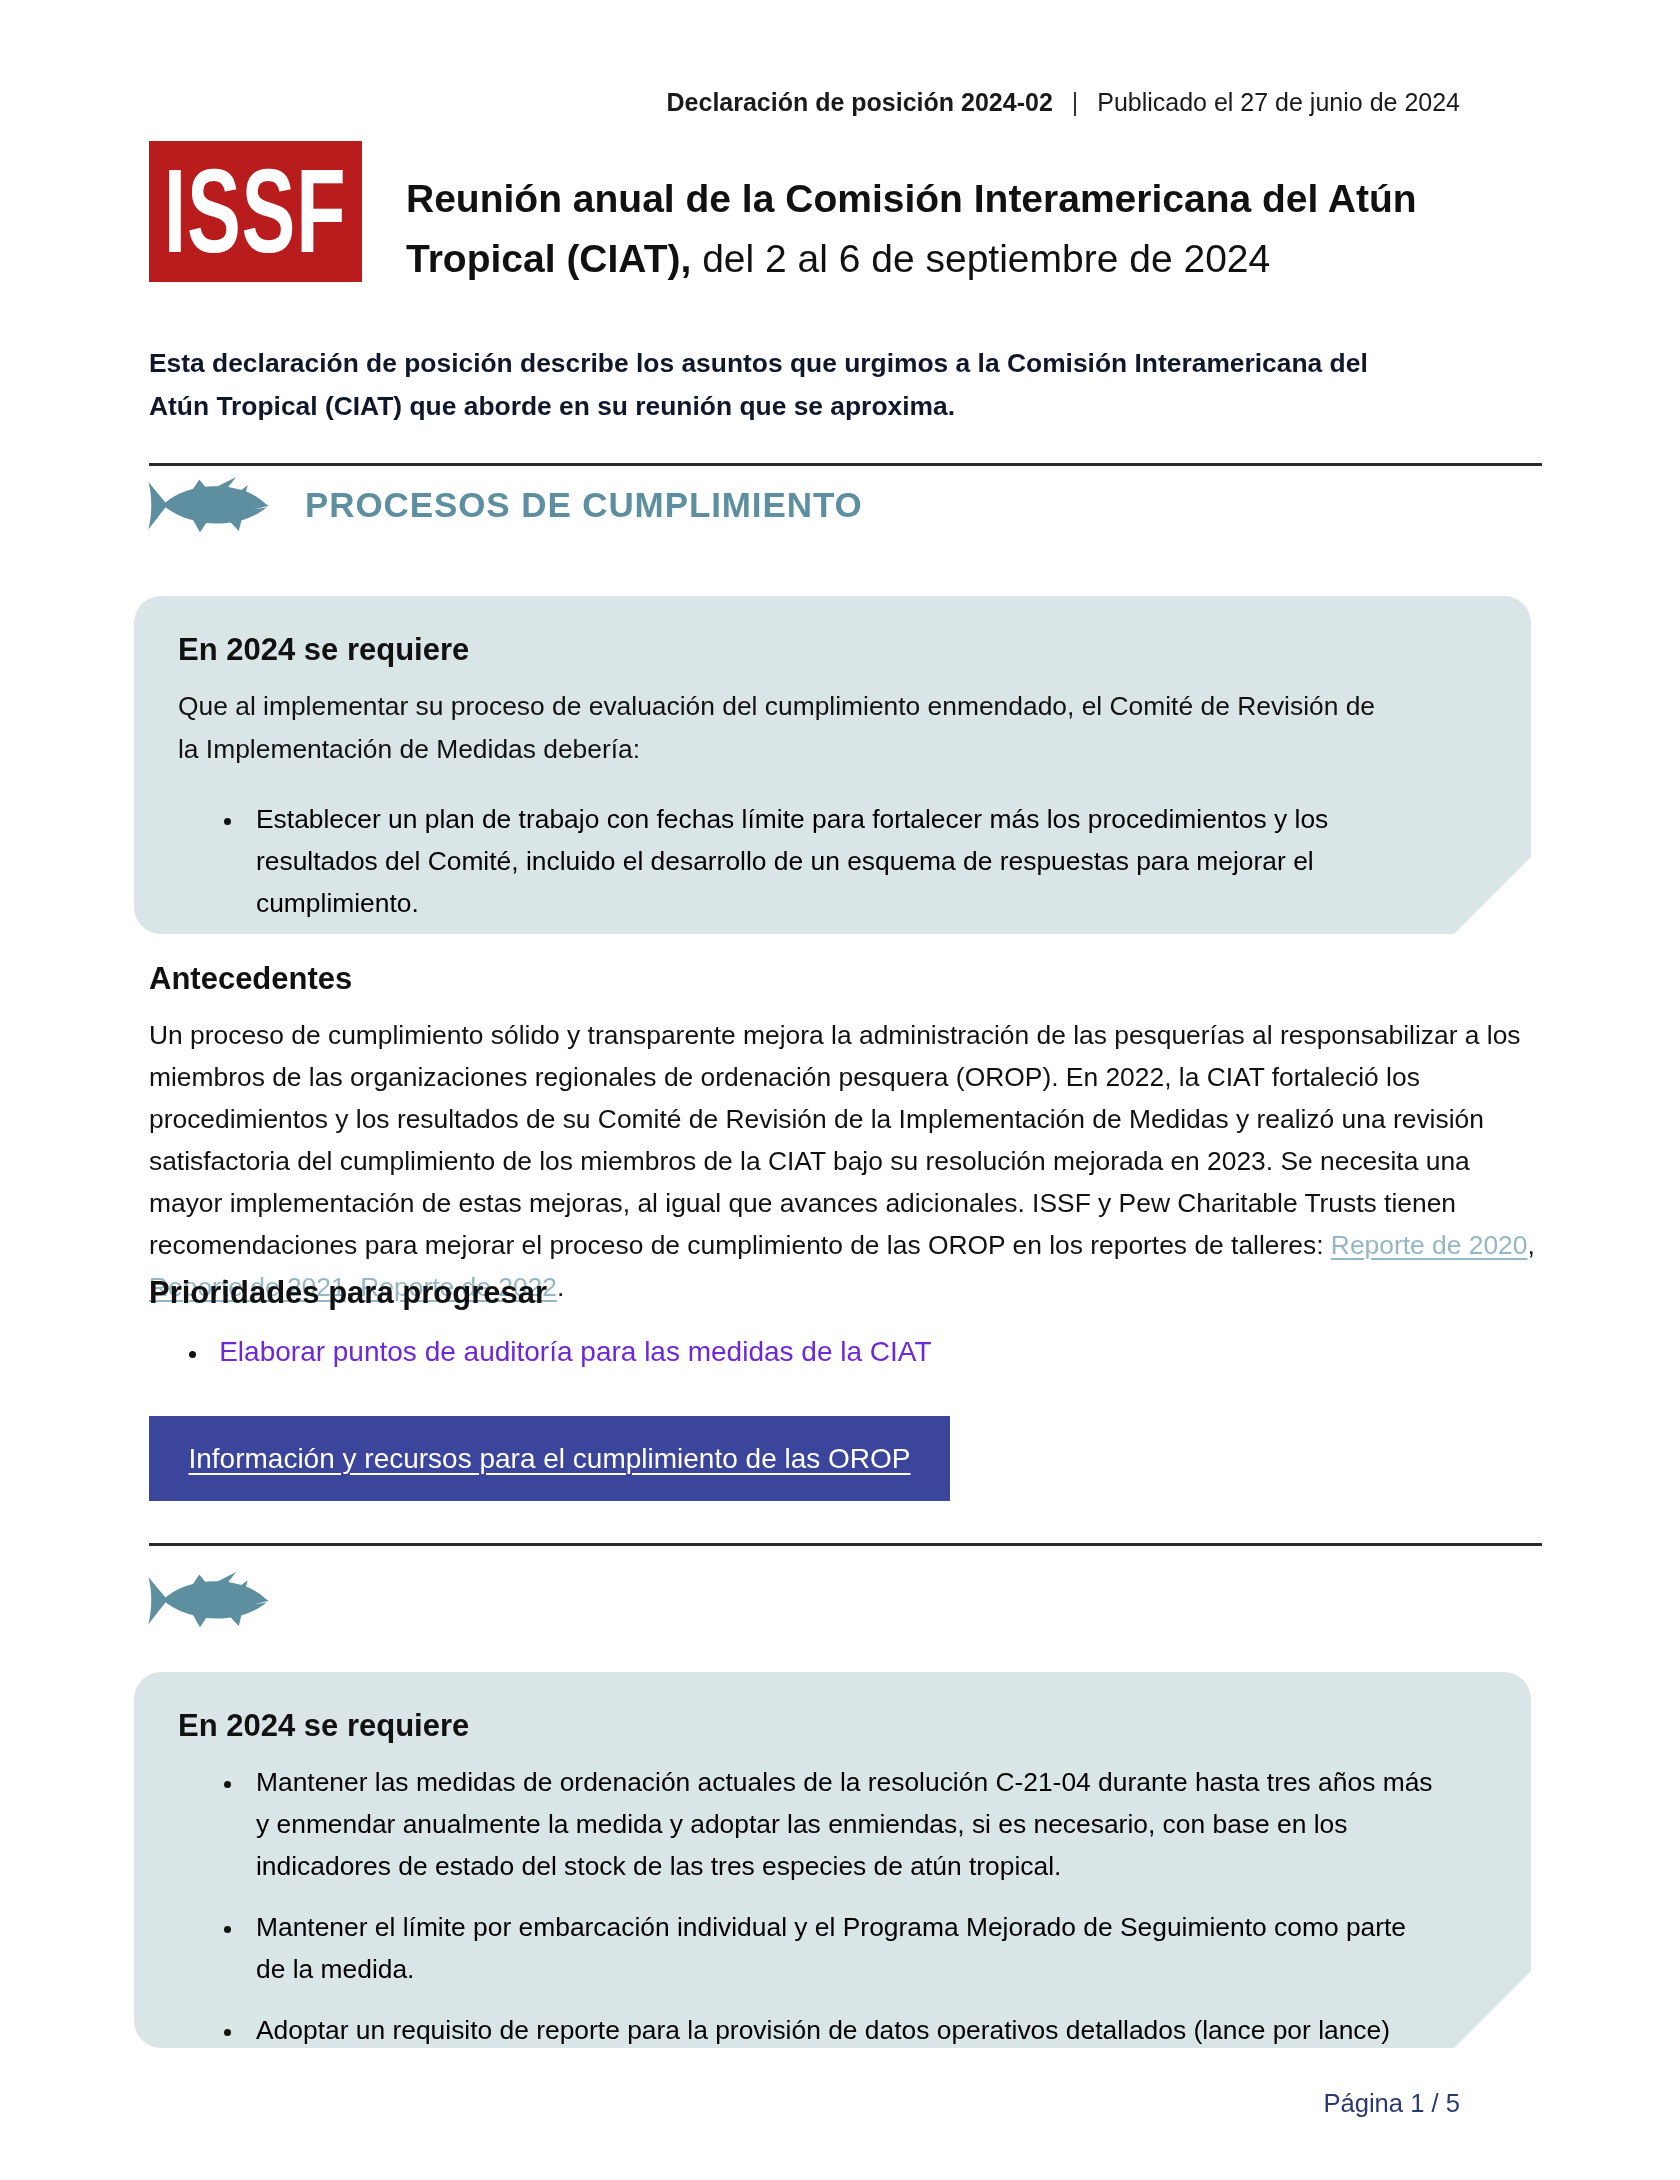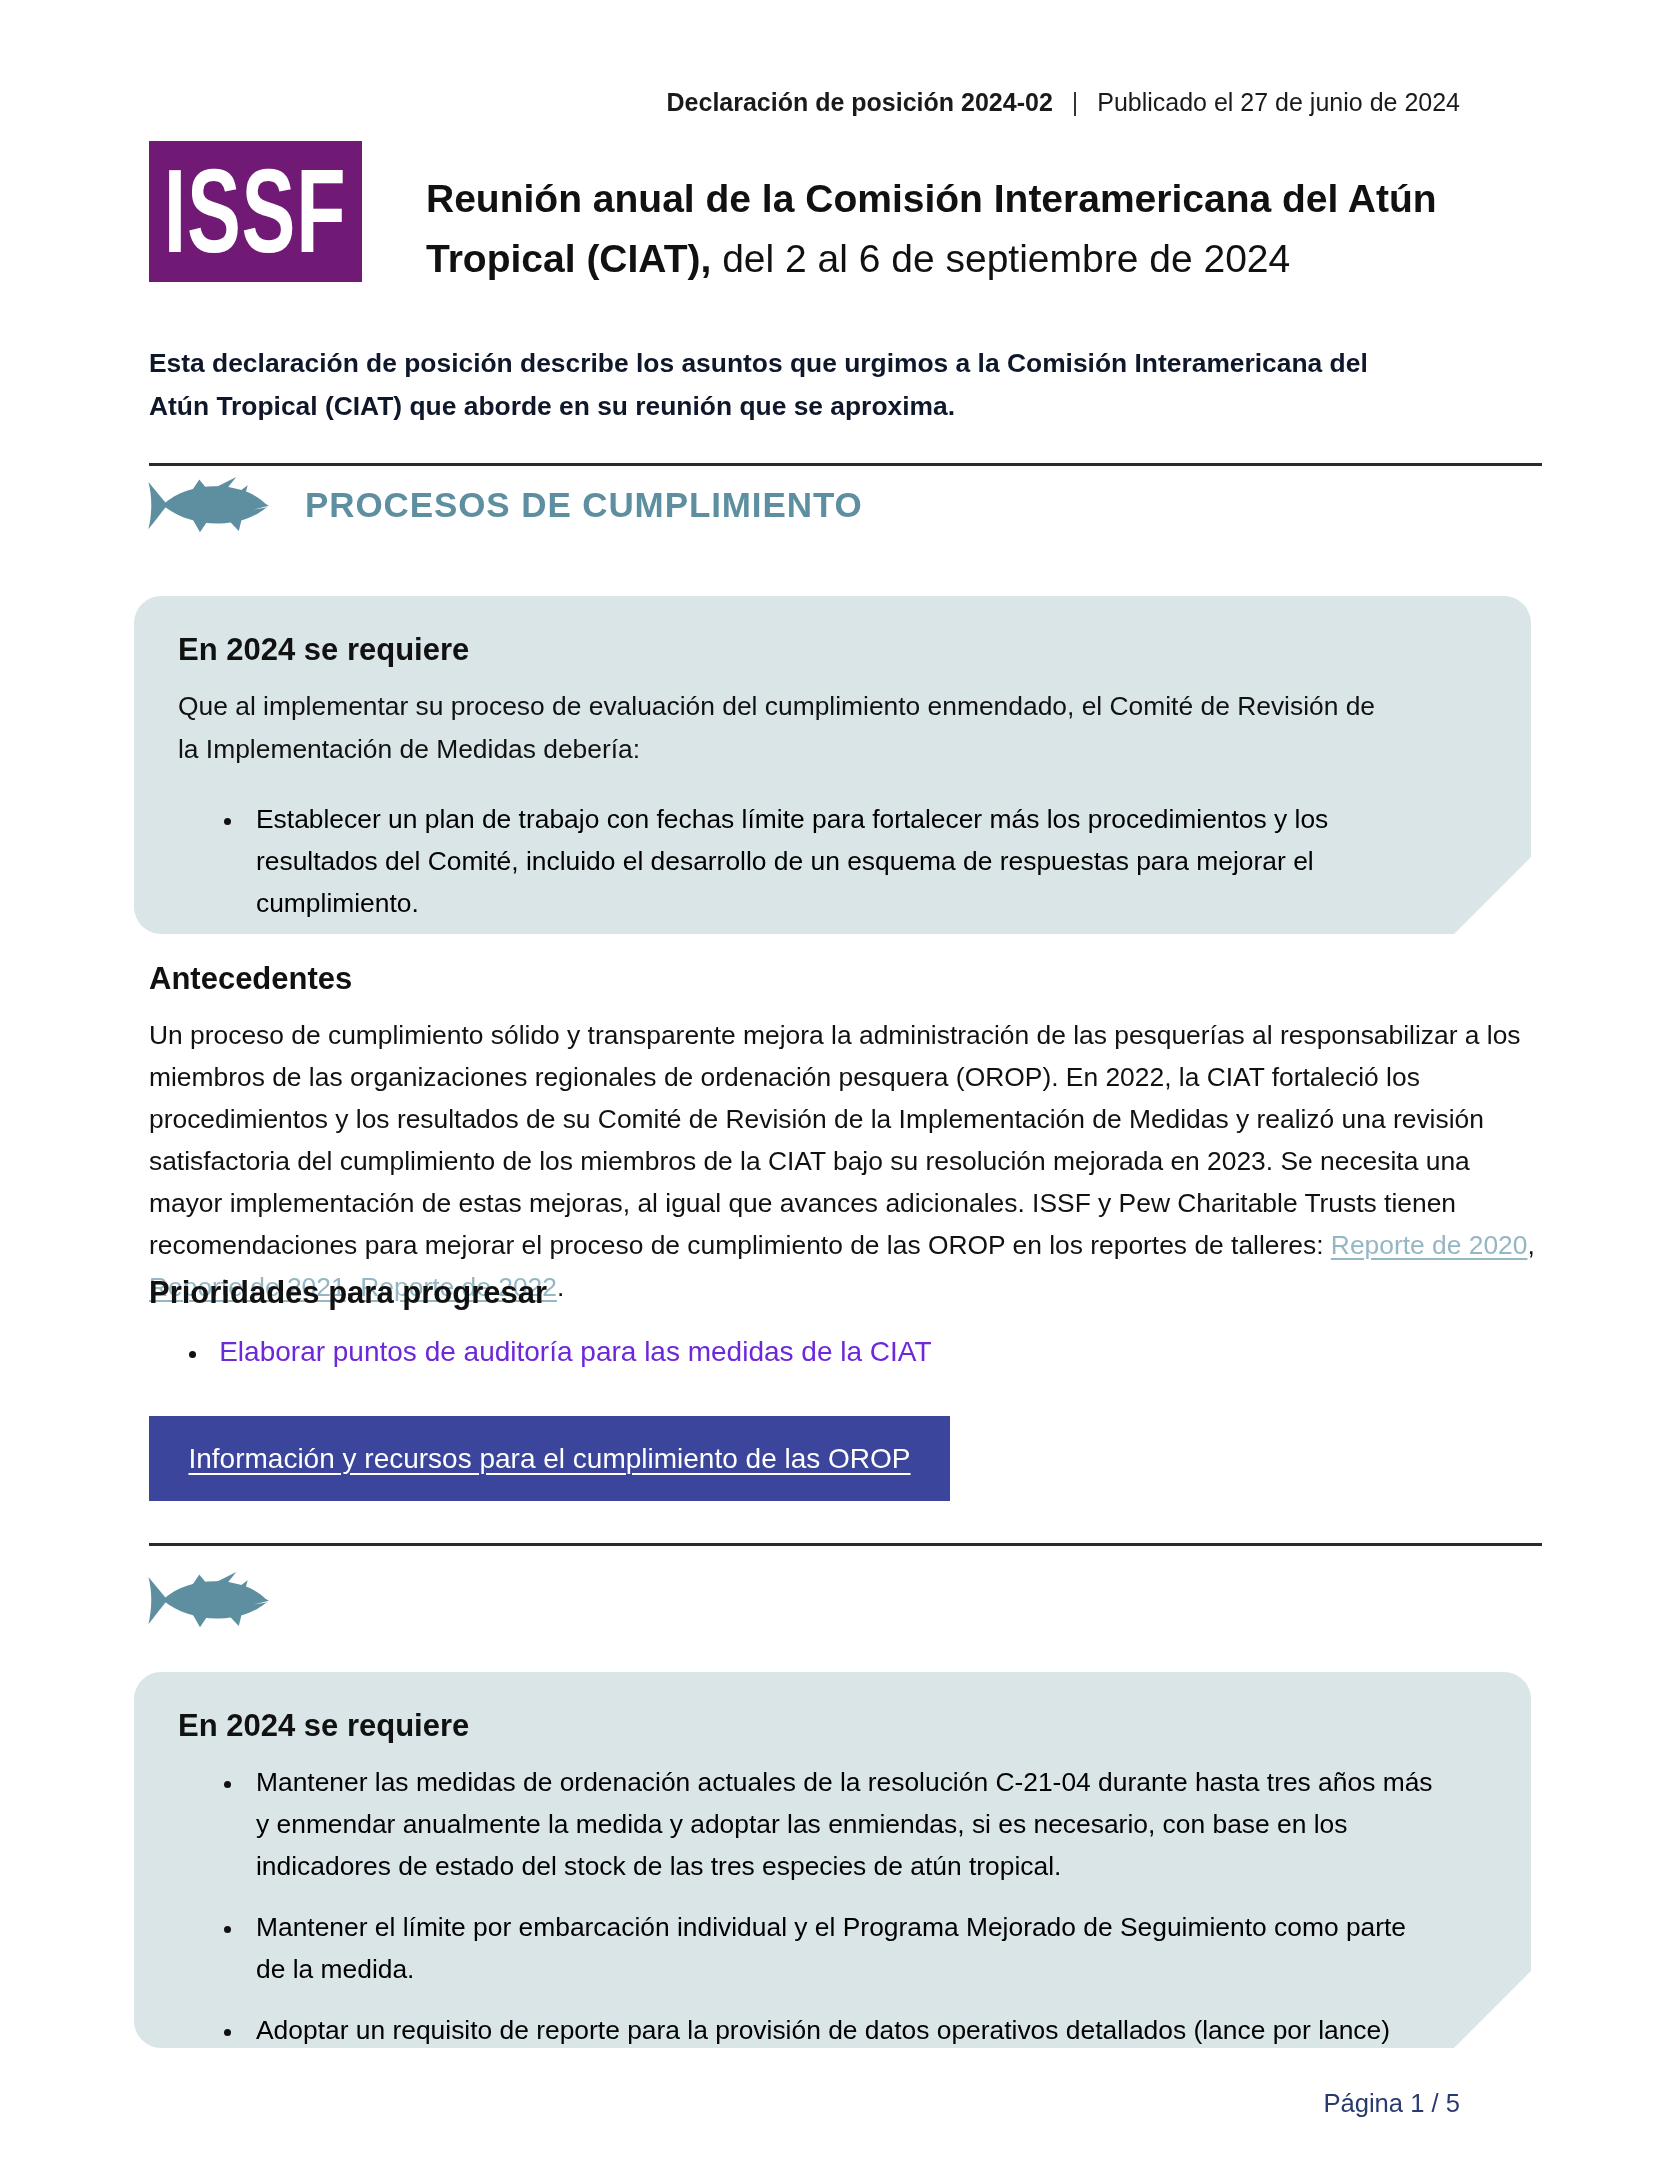--- a/index.html
+++ b/index.html
@@ -13,21 +13,21 @@
   .top-meta .sep { margin:0 12px; color:#333; font-weight:400; }
 
   
   .logo { position:absolute; left:149px; top:141px; width:213px; height:141px;
           display:flex; align-items:center; justify-content:center; }
   .logo-inner { width:100%; height:100%; display:flex; align-items:center; justify-content:center; }
   .logo-text { color:#ffffff; font-weight:bold; font-size:101px; letter-spacing:0.9px;
                transform:scale(0.80,1.18); transform-origin:center; }
 
   
-  .title { position:absolute; left:426px; top:169px; width:1141px; font-size:39px; line-height:60px; color:#111; }
+  .title { position:absolute; left:406px; top:169px; width:1141px; font-size:39px; line-height:60px; color:#111; }
   .title .t-bold { font-weight:bold; }
   .title .t-reg { font-weight:400; }
 
   
   .intro { position:absolute; left:149px; top:342px; width:1261px; font-size:26.4px; line-height:43px; font-weight:bold; color:#0f172a; }
 
   .hr { position:absolute; left:149px; width:1393px; height:2.6px; background:#2b2b2b; }
   .hr1 { top:463px; }
   .hr2 { top:1543px; }
 
@@ -76,21 +76,21 @@
 <body>
 
 <div class="page">
 
   <div class="top-meta">
     <span class="doc-label">Declaración de posición 2024-02</span>
     <span class="sep">|</span>
     <span class="pub-date">Publicado el 27 de junio de 2024</span>
   </div>
 
-  <div class="logo" style="background:#701a75;">
+  <div class="logo" style="background:#b91c1c;">
     <div class="logo-inner">
       <span class="logo-text">ISSF</span>
     </div>
   </div>
 
   <h1 class="title"><span class="t-bold">Reunión anual de la Comisión Interamericana del Atún Tropical (CIAT),</span><span class="t-reg"> del 2 al 6 de septiembre de 2024</span></h1>
 
   <p class="intro">Esta declaración de posición describe los asuntos que urgimos a la Comisión Interamericana del Atún Tropical (CIAT) que aborde en su reunión que se aproxima.</p>
 
   <div class="hr hr1"></div>

